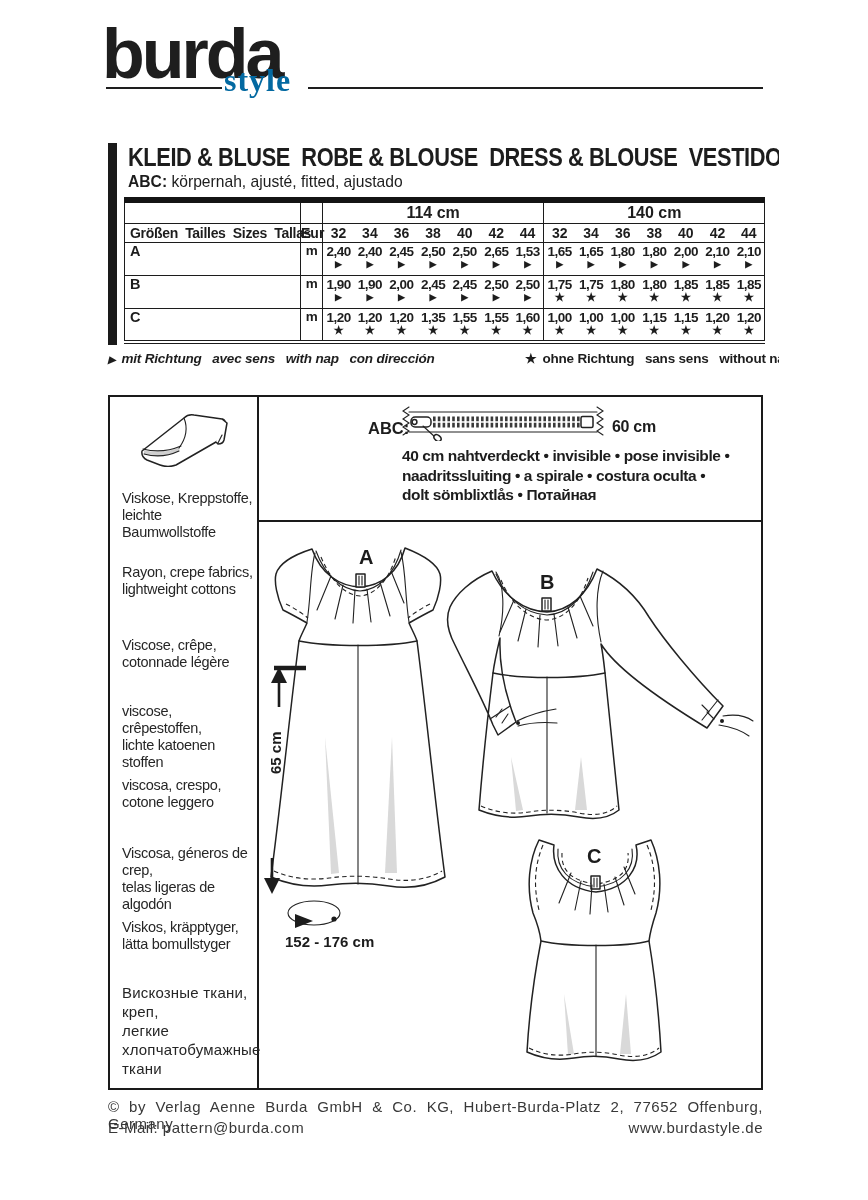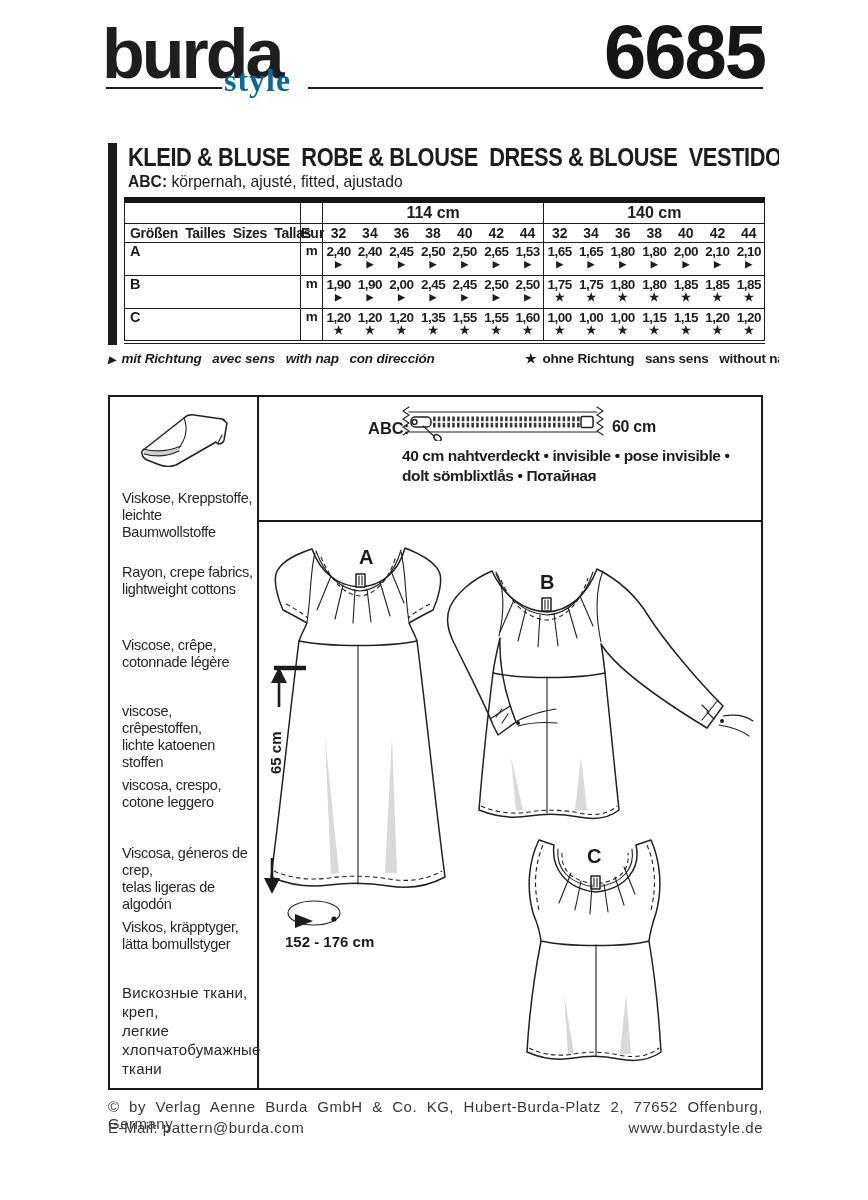--- a/index.html
+++ b/index.html
@@ -90,21 +90,20 @@
 </style>
 </head>
 <body>
 
 <div id="page">
 
   <div class="brand">burda</div>
   <div class="brand-sub">style</div>
   <div class="logo-rule rule-l"></div>
   <div class="logo-rule rule-r"></div>
-  <div class="pattern-number">6685</div>
 
   <div class="title-bar"></div>
   <div class="title-main">KLEID &amp; BLUSE  ROBE &amp; BLOUSE  DRESS &amp; BLOUSE  VESTIDO &amp; BLUSA</div>
   <div class="title-abc"><b>ABC:</b><span> körpernah, ajusté, fitted, ajustado</span></div>
 
   <table id="yardage">
     <colgroup id="ycols">
         <col style="width: 176px;">
         <col style="width: 22px;">
         <col style="width: 31.6px;">
@@ -378,20 +377,21 @@
       <line x1="36" y1="19" x2="184" y2="19" stroke="#ffffff" stroke-width="1.6"></line>
       <rect x="184" y="13.5" width="12" height="11" rx="1.5" class="fillw" stroke-width="1.2"></rect>
       <rect x="14" y="14" width="20" height="10" rx="4" class="fillw" stroke-width="1.2"></rect>
       <circle cx="17.5" cy="19" r="2.4" class="fillw" stroke-width="1"></circle>
       <path class="ln-thin" d="M26,23 L38,34"></path>
       <ellipse cx="40.5" cy="35" rx="4" ry="2.8" transform="rotate(40 40.5 35)" class="fillw" stroke-width="1.1"></ellipse>
     </svg>
     <div class="zip-len">60 cm</div>
     <div class="zip-desc">
       <div>40 cm nahtverdeckt • invisible • pose invisible •</div>
+      <div>naadritssluiting • a spirale • costura oculta •</div>
       <div>dolt sömblixtlås • Потайная</div>
     </div>
 
     <svg class="drawings" width="504" height="566" viewBox="0 0 504 566">
 
       <g>
         <path class="fillw" d="M53,27 C34,33 20,42 17,52 C15,60 18,75 24,88 C32,92 41,97 48,101
           C45,108 42,113 40,119 C32,180 22,280 12,355
           Q40,367 70,363 Q100,359 130,364 Q160,369 186,355
           C176,280 166,180 158,119 C156,113 153,108 150,101

